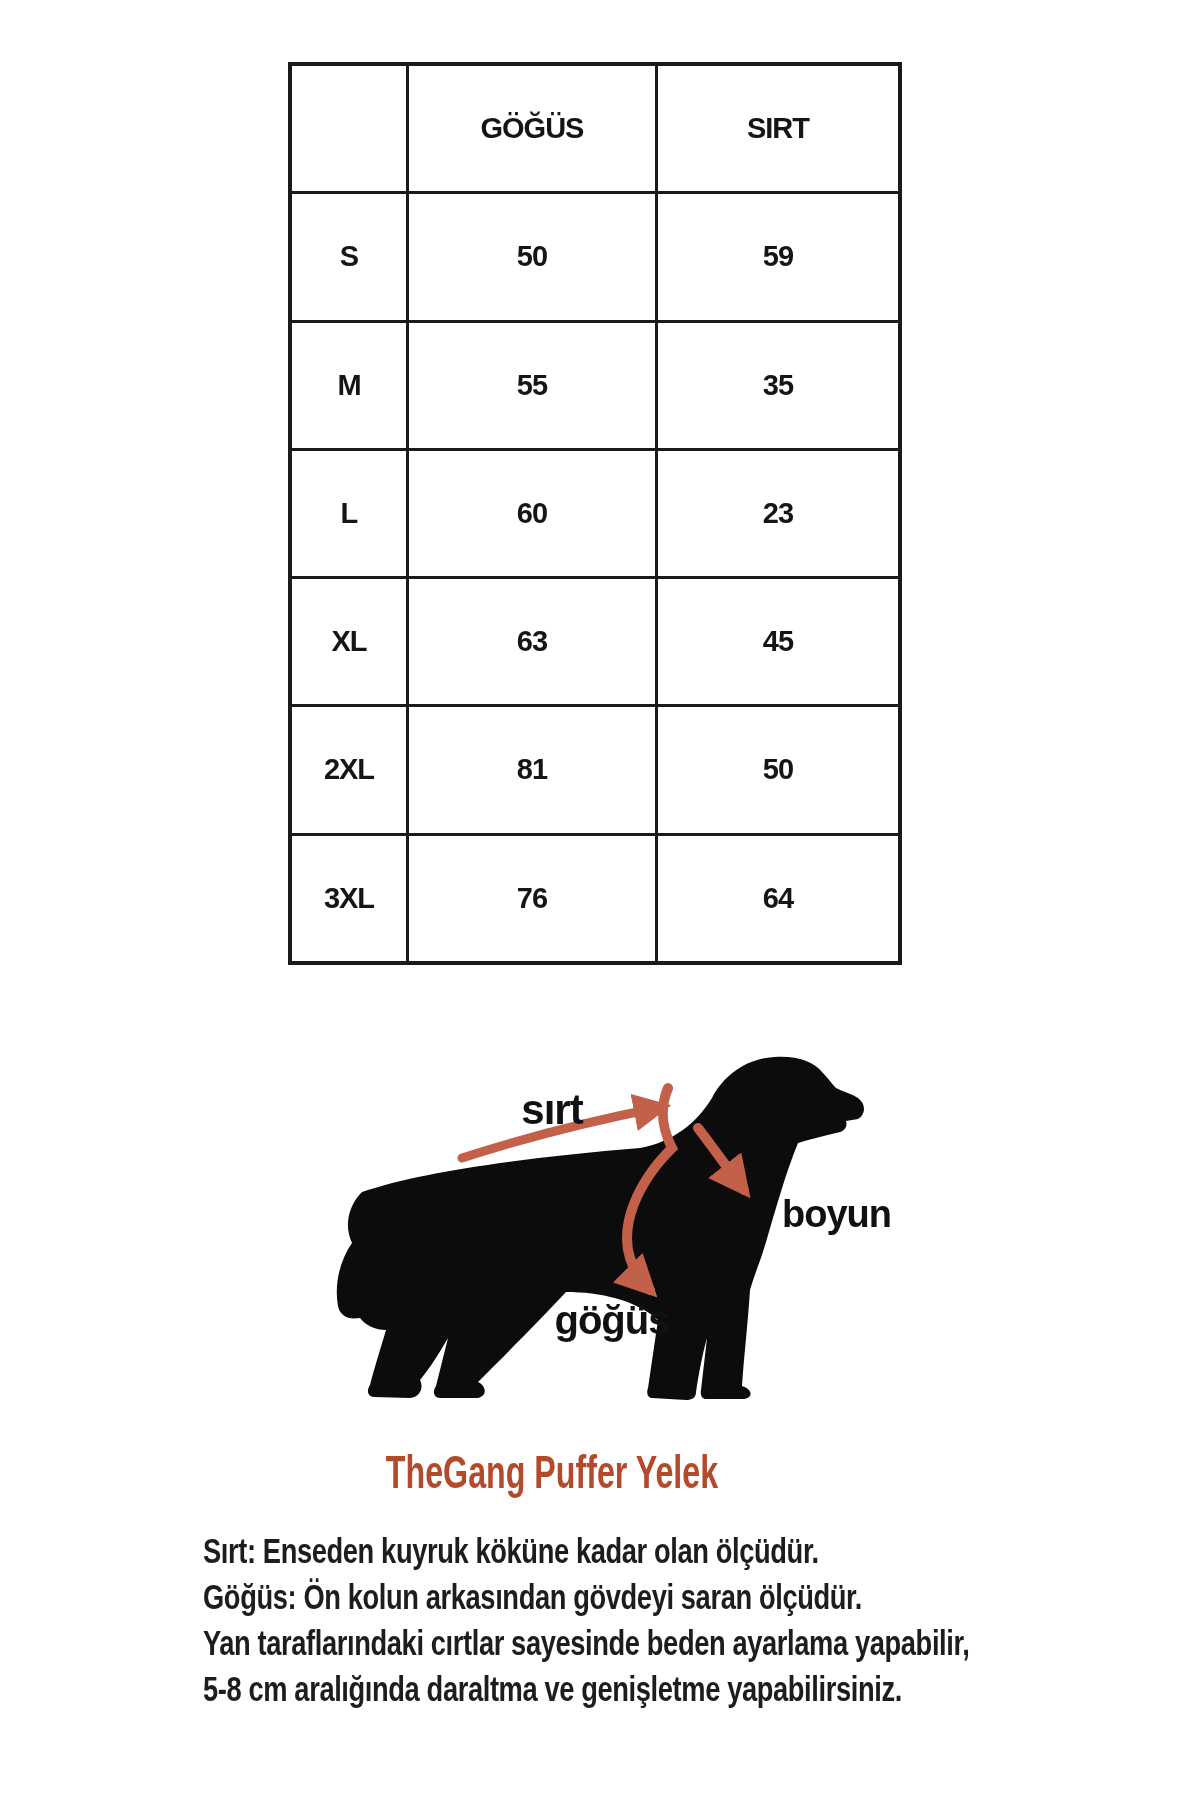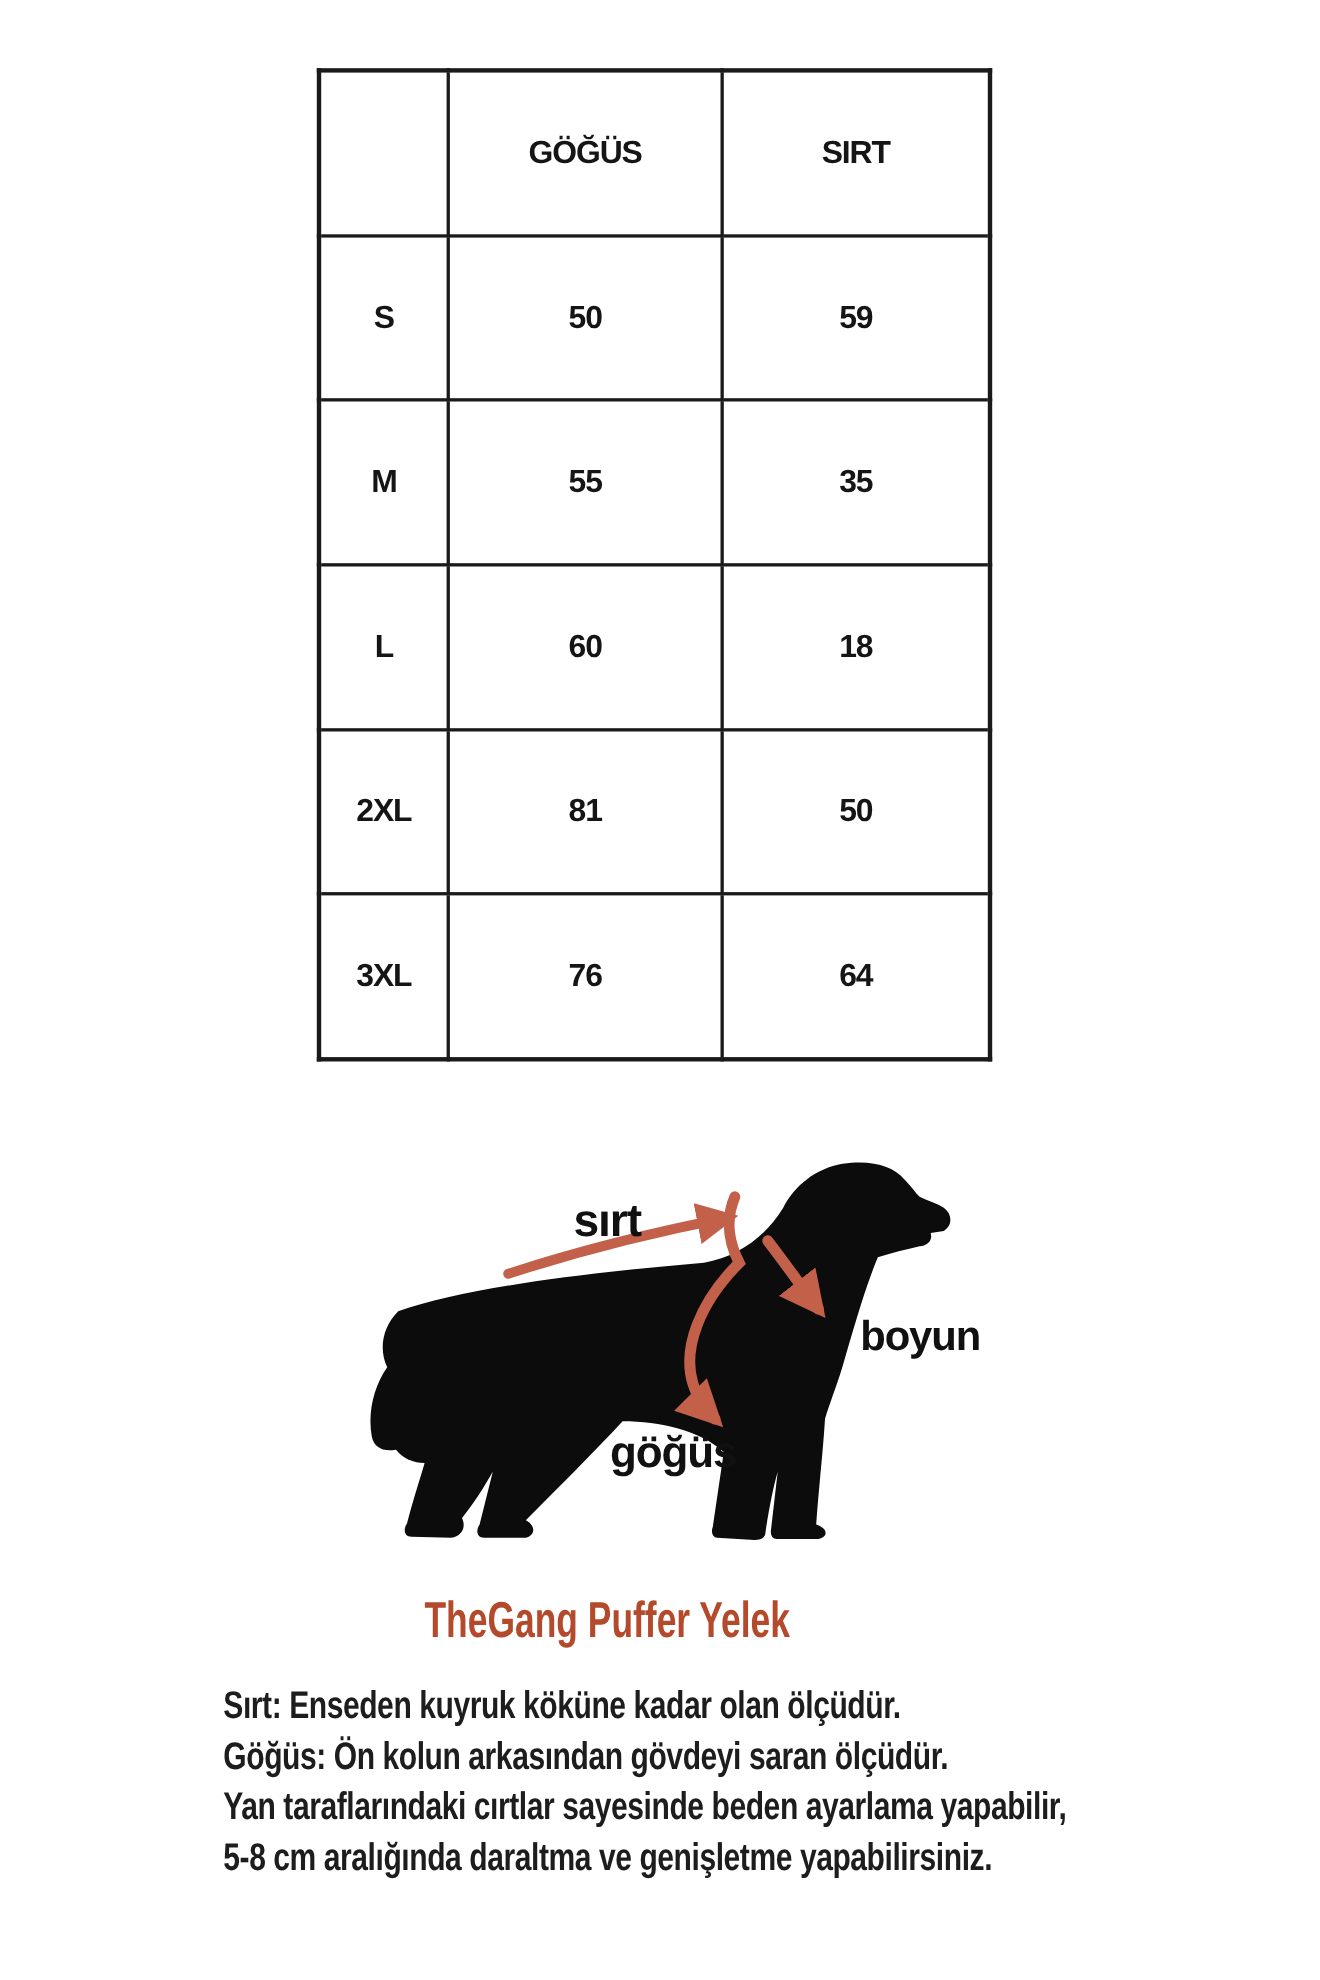--- a/index.html
+++ b/index.html
@@ -58,21 +58,26 @@
       <td>59</td>
     </tr>
     <tr>
       <td>M</td>
       <td>55</td>
       <td>35</td>
     </tr>
     <tr>
       <td>L</td>
       <td>60</td>
-      <td>18</td>
+      <td>23</td>
+    </tr>
+    <tr>
+      <td>XL</td>
+      <td>63</td>
+      <td>45</td>
     </tr>
     <tr>
       <td>2XL</td>
       <td>81</td>
       <td>50</td>
     </tr>
     <tr>
       <td>3XL</td>
       <td>76</td>
       <td>64</td>

